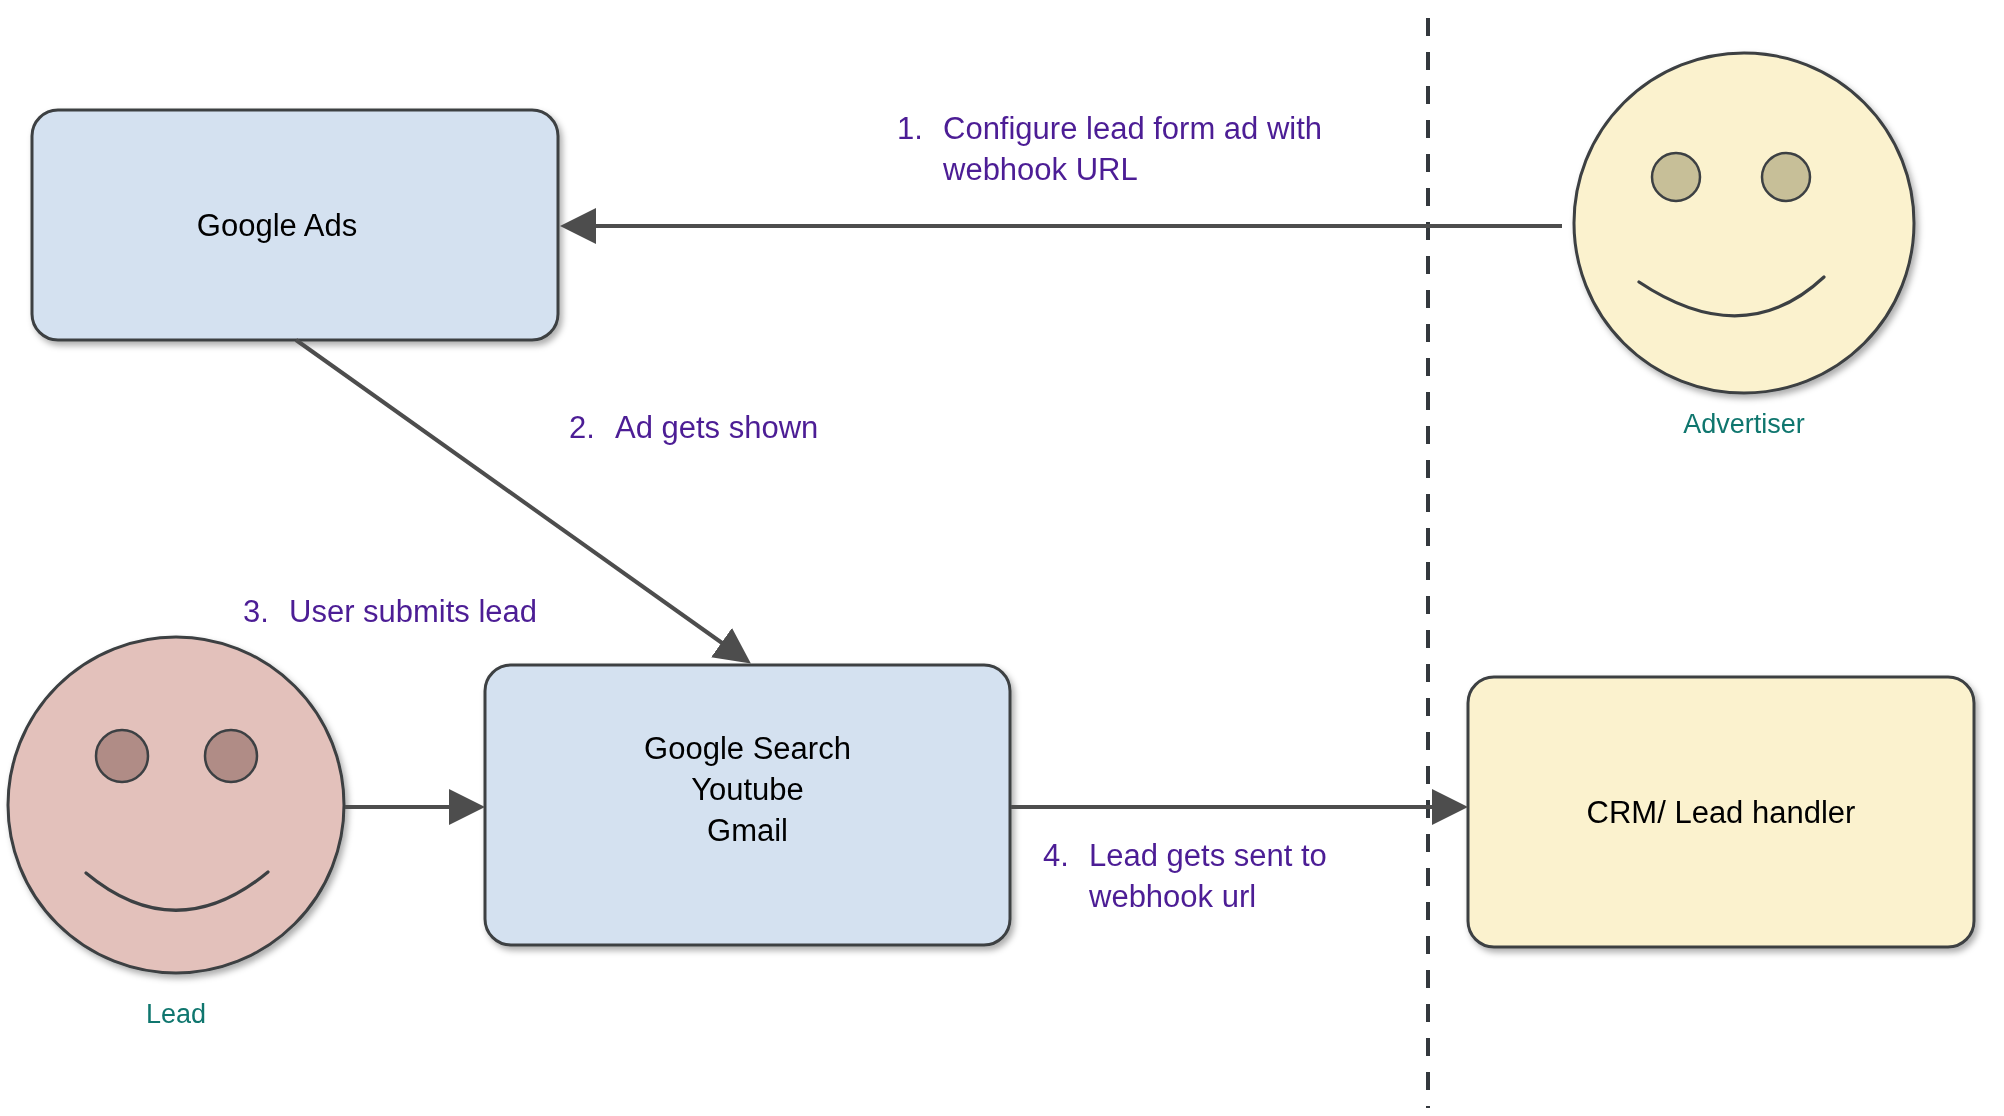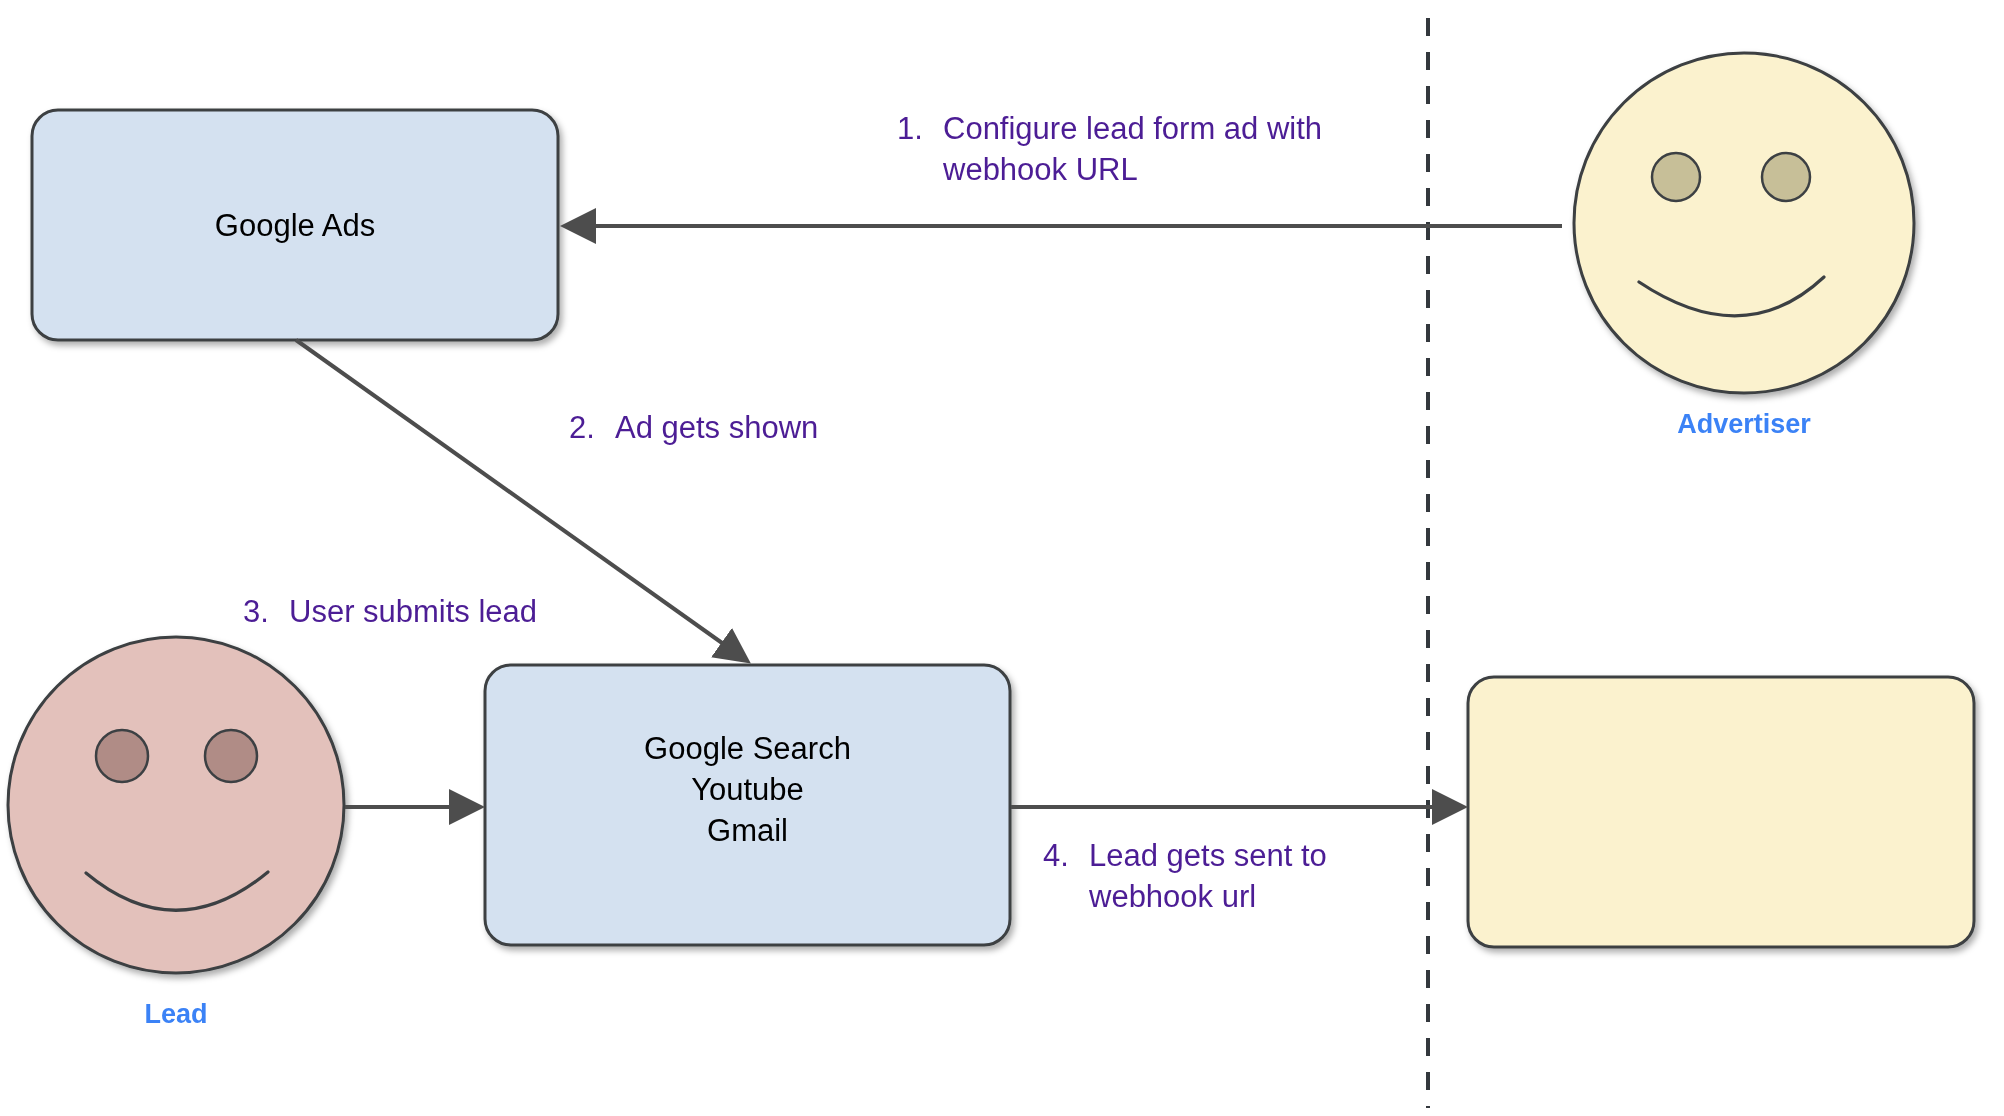--- a/index.html
+++ b/index.html
@@ -32,23 +32,23 @@
     text-align: center;
     color: #000000;
     font-size: 31px;
     line-height: 41px;
     white-space: pre-line;
     pointer-events: none;
   }
   .actor-caption {
     position: absolute;
     text-align: center;
-    color: #3b82f6;
+    color: #0f766e;
     font-size: 27px;
-    font-weight: bold;
+    font-weight: normal;
     line-height: 32px;
   }
   .edge-label {
     position: absolute;
     color: #4c1d95;
     font-size: 31px;
     line-height: 41px;
   }
   .edge-label .num {
     display: inline-block;
@@ -106,26 +106,27 @@
 
     <line x1="1562" y1="226" x2="566" y2="226" stroke="#4d4d4d" stroke-width="4" marker-end="url(#arrowEnd)"></line>
 
     <line x1="296" y1="340" x2="746" y2="660" stroke="#4d4d4d" stroke-width="4" marker-end="url(#arrowEnd)"></line>
 
     <line x1="345" y1="807" x2="479" y2="807" stroke="#4d4d4d" stroke-width="4" marker-end="url(#arrowEnd)"></line>
 
     <line x1="1011" y1="807" x2="1462" y2="807" stroke="#4d4d4d" stroke-width="4" marker-end="url(#arrowEnd)"></line>
   </svg>
 
-  <div class="node-label" style="left:32px; top:110px; width:526px; height:230px;">Google Ads</div>
+  <div class="node-label" style="left:14px; top:110px; width:526px; height:230px;">Google Ads</div>
 
   <div class="node-label" style="left:485px; top:665px; width:525px; height:248px;">Google Search
 Youtube
 Gmail</div>
 
+  <div class="node-label" style="left:1468px; top:677px; width:506px; height:270px;">CRM/ Lead handler</div>
 
   <div class="actor-caption" style="left:1584px; top:408px; width:320px;">Advertiser</div>
 
   <div class="actor-caption" style="left:16px; top:998px; width:320px;">Lead</div>
 
   <div class="edge-label" style="left:897px; top:108px; width:520px;">
     <span class="num">1.</span><span class="txt">Configure lead form ad with
 webhook URL</span>
   </div>
 

